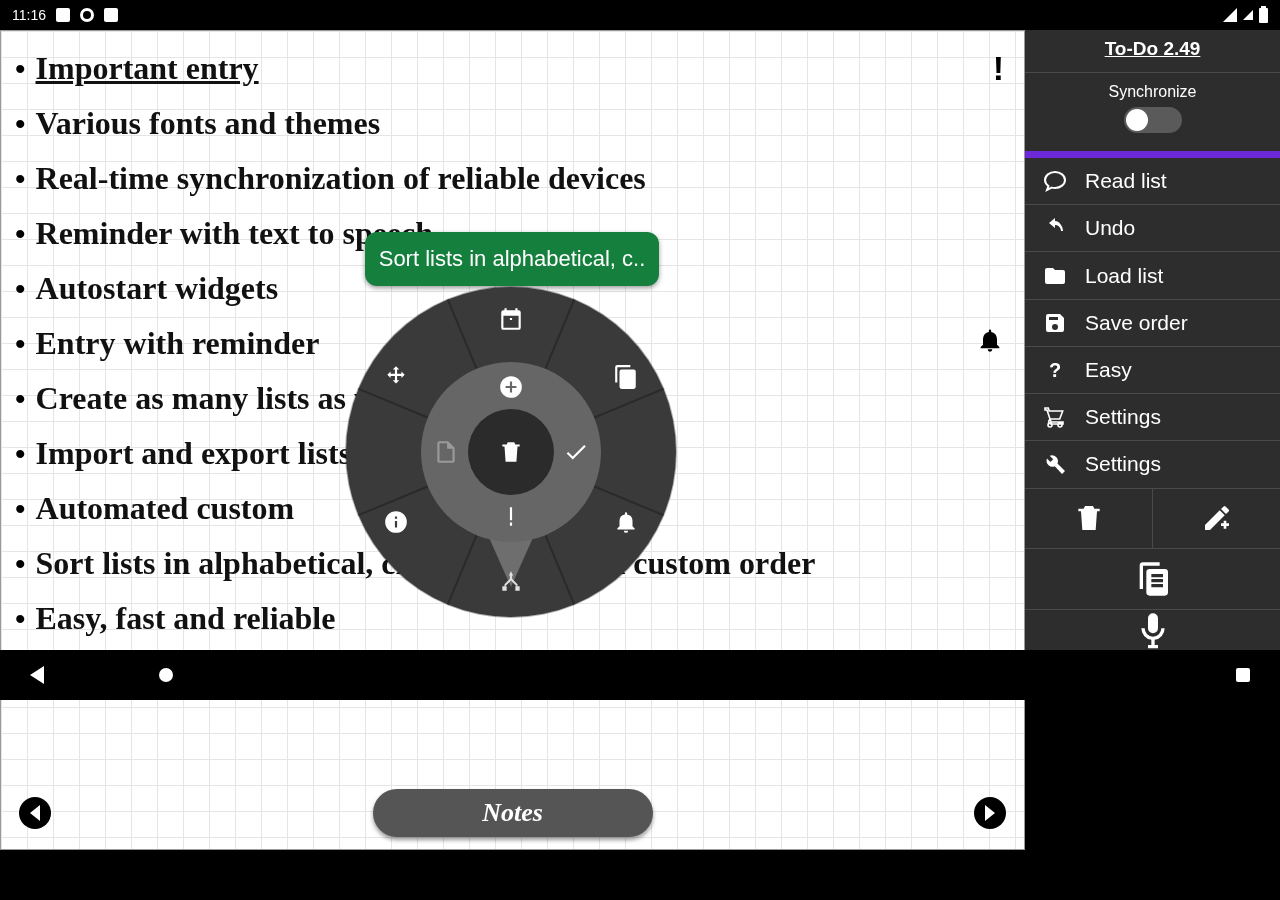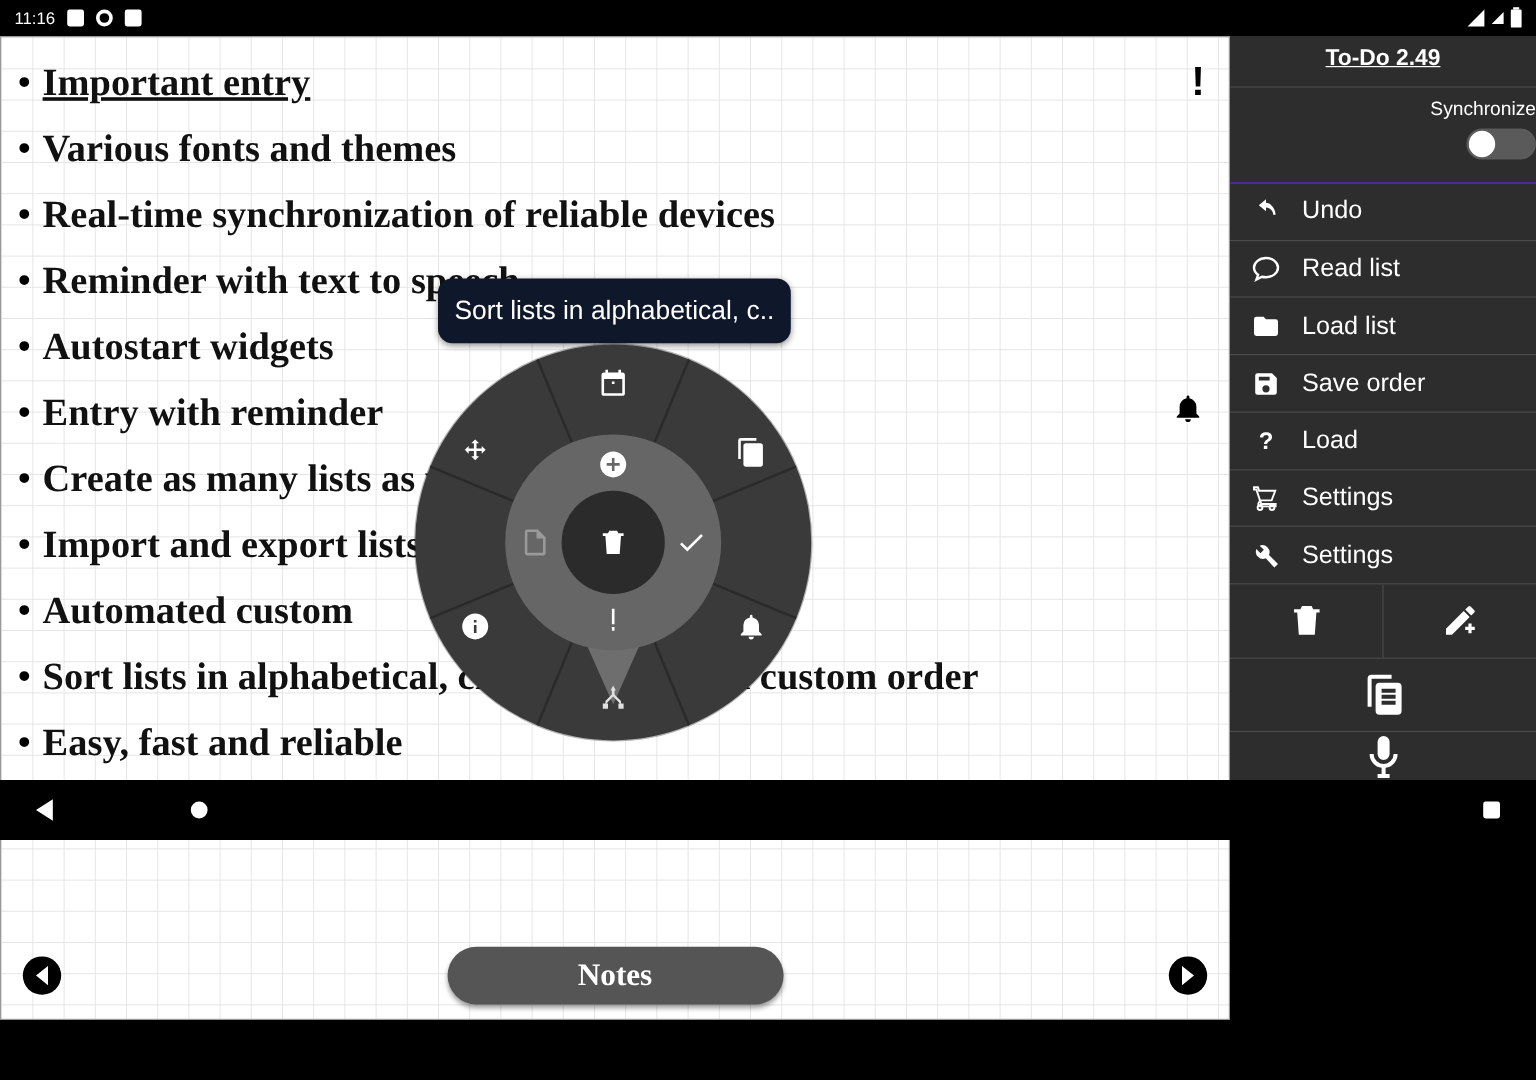--- a/index.html
+++ b/index.html
@@ -45,21 +45,21 @@
     white-space:nowrap;
   }
   .entry.important .entry-text { text-decoration: underline; }
   .entry.done .entry-text { text-decoration: line-through; }
   .entry-ind { position:absolute; right:6px; font-size:28px; font-weight:bold;}
   .entry-ind svg { width:28px; height:28px; }
 
   
   .bottom-controls {
     position:absolute; bottom:12px; left:0; right:0;
-    display:flex; align-items:center; justify-content:space-between; padding:0 18px;
+    display:flex; align-items:center; justify-content:space-between; padding:0 18px;font-style:italic;
   }
   .nav-circle {
     width:32px;height:32px;border-radius:50%;background:#000;
     display:flex;align-items:center;justify-content:center;
   }
   .nav-circle:after{content:"";width:0;height:0;}
   .nav-circle.left:after{border-top:8px solid transparent;border-bottom:8px solid transparent;border-right:10px solid #fff;}
   .nav-circle.right:after{border-top:8px solid transparent;border-bottom:8px solid transparent;border-left:10px solid #fff;}
   .notes-btn {
     width:280px; height:48px; border-radius:26px; background:#555; color:#fff;
@@ -81,42 +81,42 @@
   .radial .center {
     position:absolute; top:122px; left:122px; width:86px; height:86px; border-radius:50%;
     background:#2b2b2b; display:flex; align-items:center;justify-content:center;
   }
   .radial .slot { position:absolute; width:40px;height:40px;display:flex;align-items:center;justify-content:center; }
   .radial svg { width:26px; height:26px; fill:#fff; }
   .radial .slot.sel svg { fill:#e0e0e0; }
   .radial .spoke { position:absolute; background:#2a2a2a; width:2px; height:80px; top:0; left:164px; transform-origin: 1px 165px;}
   .tooltip {
     position:absolute; top:232px; left:365px; width:294px; height:54px; border-radius:12px;
-    background:#0f172a; color:#fff; font-size:22px; display:flex;align-items:center;justify-content:center;
+    background:#15803d; color:#fff; font-size:22px; display:flex;align-items:center;justify-content:center;
     box-shadow:0 2px 5px rgba(0,0,0,.4);
   }
 
   .selected-wedge {
     position:absolute; width:0;height:0;
     border-left:60px solid transparent;
     border-right:60px solid transparent;
     border-top:135px solid #6e6e6e;
     top:165px; left:105px;
   }
 
   
   .sidebar {
     position:absolute; top:30px; right:0; width:255px; bottom:50px;
     background:#2d2d2d; color:#fff;
     display:flex; flex-direction:column;
   }
   .side-header { text-align:center; padding:8px 0 12px; border-bottom:1px solid #4a4a4a;}
   .side-title { font-weight:bold; font-size:19px;text-decoration:underline; }
   .side-sub { font-size:15px; color:#bdbdbd; margin-top:4px; line-height:1.35;}
-  .sync-row { text-align:right; padding:10px 0 14px; border-bottom:1px solid #6d28d9;}
+  .sync-row { text-align:center; padding:10px 0 14px; border-bottom:7px solid #6d28d9;}
   .sync-label { font-size:16px; margin-bottom:6px;}
   .toggle { width:58px;height:26px;border-radius:14px;background:#5a5a5a;display:inline-block;position:relative;}
   .toggle .knob{position:absolute;left:2px;top:2px;width:22px;height:22px;border-radius:50%;background:#fff;}
   .side-item {
     display:flex; align-items:center; gap:18px; padding:0 18px; height:59px;
     border-bottom:1px solid #4a4a4a; font-size:21px;
   }
   .side-item svg { width:24px; height:24px; fill:#fff; flex-shrink:0;}
   .side-split { display:flex; height:76px; border-bottom:1px solid #4a4a4a;}
   .side-split > div { flex:1; display:flex;align-items:center;justify-content:center; }
@@ -301,47 +301,47 @@
   <div class="sidebar">
     <div class="side-header">
       <div class="side-title">To-Do 2.49</div>
     </div>
     <div class="sync-row">
       <div class="sync-label">Synchronize</div>
       <div class="toggle"><div class="knob"></div></div>
     </div>
     <div class="side-item">
       <svg viewBox="0 0 24 24">
+          <path d="M12 3C6.5 3 2 6.6 2 11c0 2.4 1.3 4.5 3.4 6L4 21l4.6-2.4c1.1.3 2.2.4 3.4.4 5.5 0 10-3.6 10-8S17.5 3 12 3z" fill="none" stroke="#fff" stroke-width="2"></path>
+        </svg>
+      <span>Read list</span>
+    </div>
+    <div class="side-item">
+      <svg viewBox="0 0 24 24">
           <path d="M12 5V2L6 7l6 5V9c3.3 0 6 2.7 6 6h2c0-5-4-10-8-10z"></path>
         </svg>
       <span>Undo</span>
     </div>
     <div class="side-item">
       <svg viewBox="0 0 24 24">
-          <path d="M12 3C6.5 3 2 6.6 2 11c0 2.4 1.3 4.5 3.4 6L4 21l4.6-2.4c1.1.3 2.2.4 3.4.4 5.5 0 10-3.6 10-8S17.5 3 12 3z" fill="none" stroke="#fff" stroke-width="2"></path>
-        </svg>
-      <span>Read list</span>
-    </div>
-    <div class="side-item">
-      <svg viewBox="0 0 24 24">
           <path d="M10 4H4a2 2 0 0 0-2 2v12a2 2 0 0 0 2 2h16a2 2 0 0 0 2-2V8a2 2 0 0 0-2-2h-8z"></path>
         </svg>
       <span>Load list</span>
     </div>
     <div class="side-item">
       <svg viewBox="0 0 24 24">
           <path d="M17 3H5a2 2 0 0 0-2 2v14a2 2 0 0 0 2 2h14a2 2 0 0 0 2-2V7zM12 19a3 3 0 1 1 3-3 3 3 0 0 1-3 3zm3-10H6V6h9z"></path>
         </svg>
       <span>Save order</span>
     </div>
     <div class="side-item">
       <svg viewBox="0 0 24 24">
           <text x="6" y="19" font-size="20" fill="#fff" font-weight="bold">?</text>
         </svg>
-      <span>Load</span>
+      <span>Easy</span>
     </div>
     <div class="side-item">
       <svg viewBox="0 0 24 24">
           <path d="M7 18a2 2 0 1 0 2 2 2 2 0 0 0-2-2zm10 0a2 2 0 1 0 2 2 2 2 0 0 0-2-2zM7.2 14h9.5l3-8H6.2L5.3 3H2v2h2l3 9-1.3 2.4A2 2 0 0 0 7.5 19H20v-2H8z" fill="none" stroke="#fff" stroke-width="1.6"></path>
         </svg>
       <span>Settings</span>
     </div>
     <div class="side-item">
       <svg viewBox="0 0 24 24">
           <path d="M22 19l-7.5-7.5a6 6 0 0 0-7.8-7.8l3.5 3.5-2.8 2.8L4 6.5a6 6 0 0 0 7.8 7.8L19 22z"></path>

